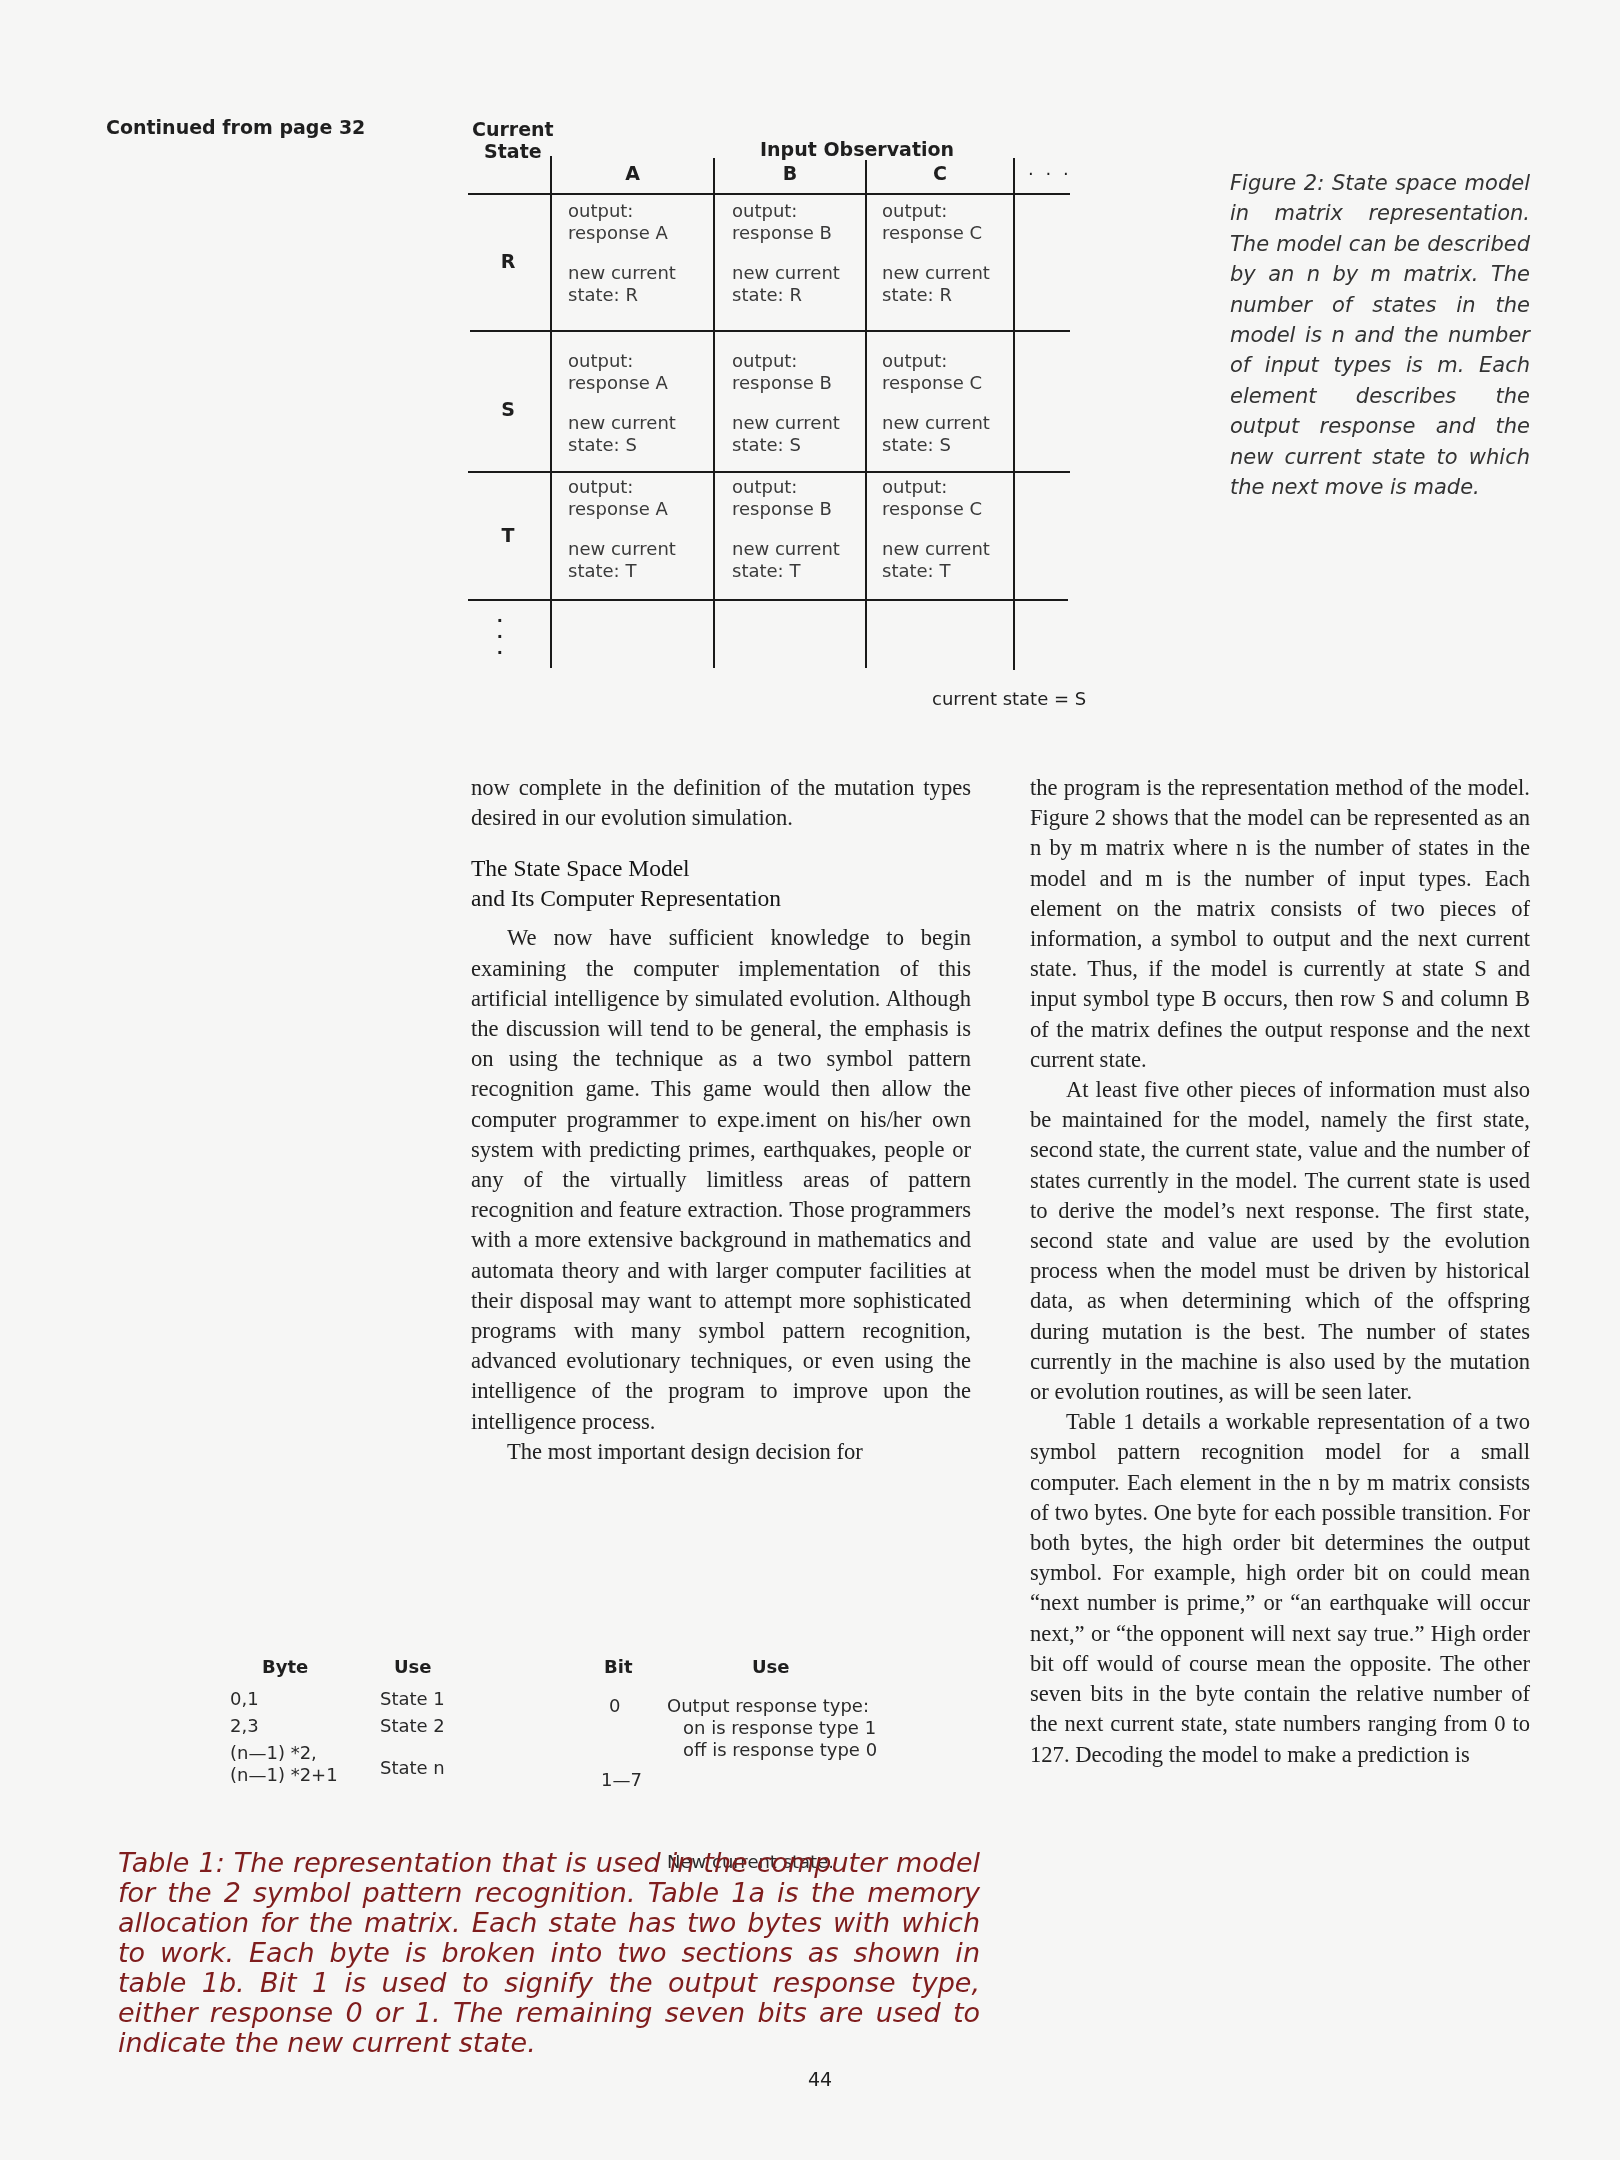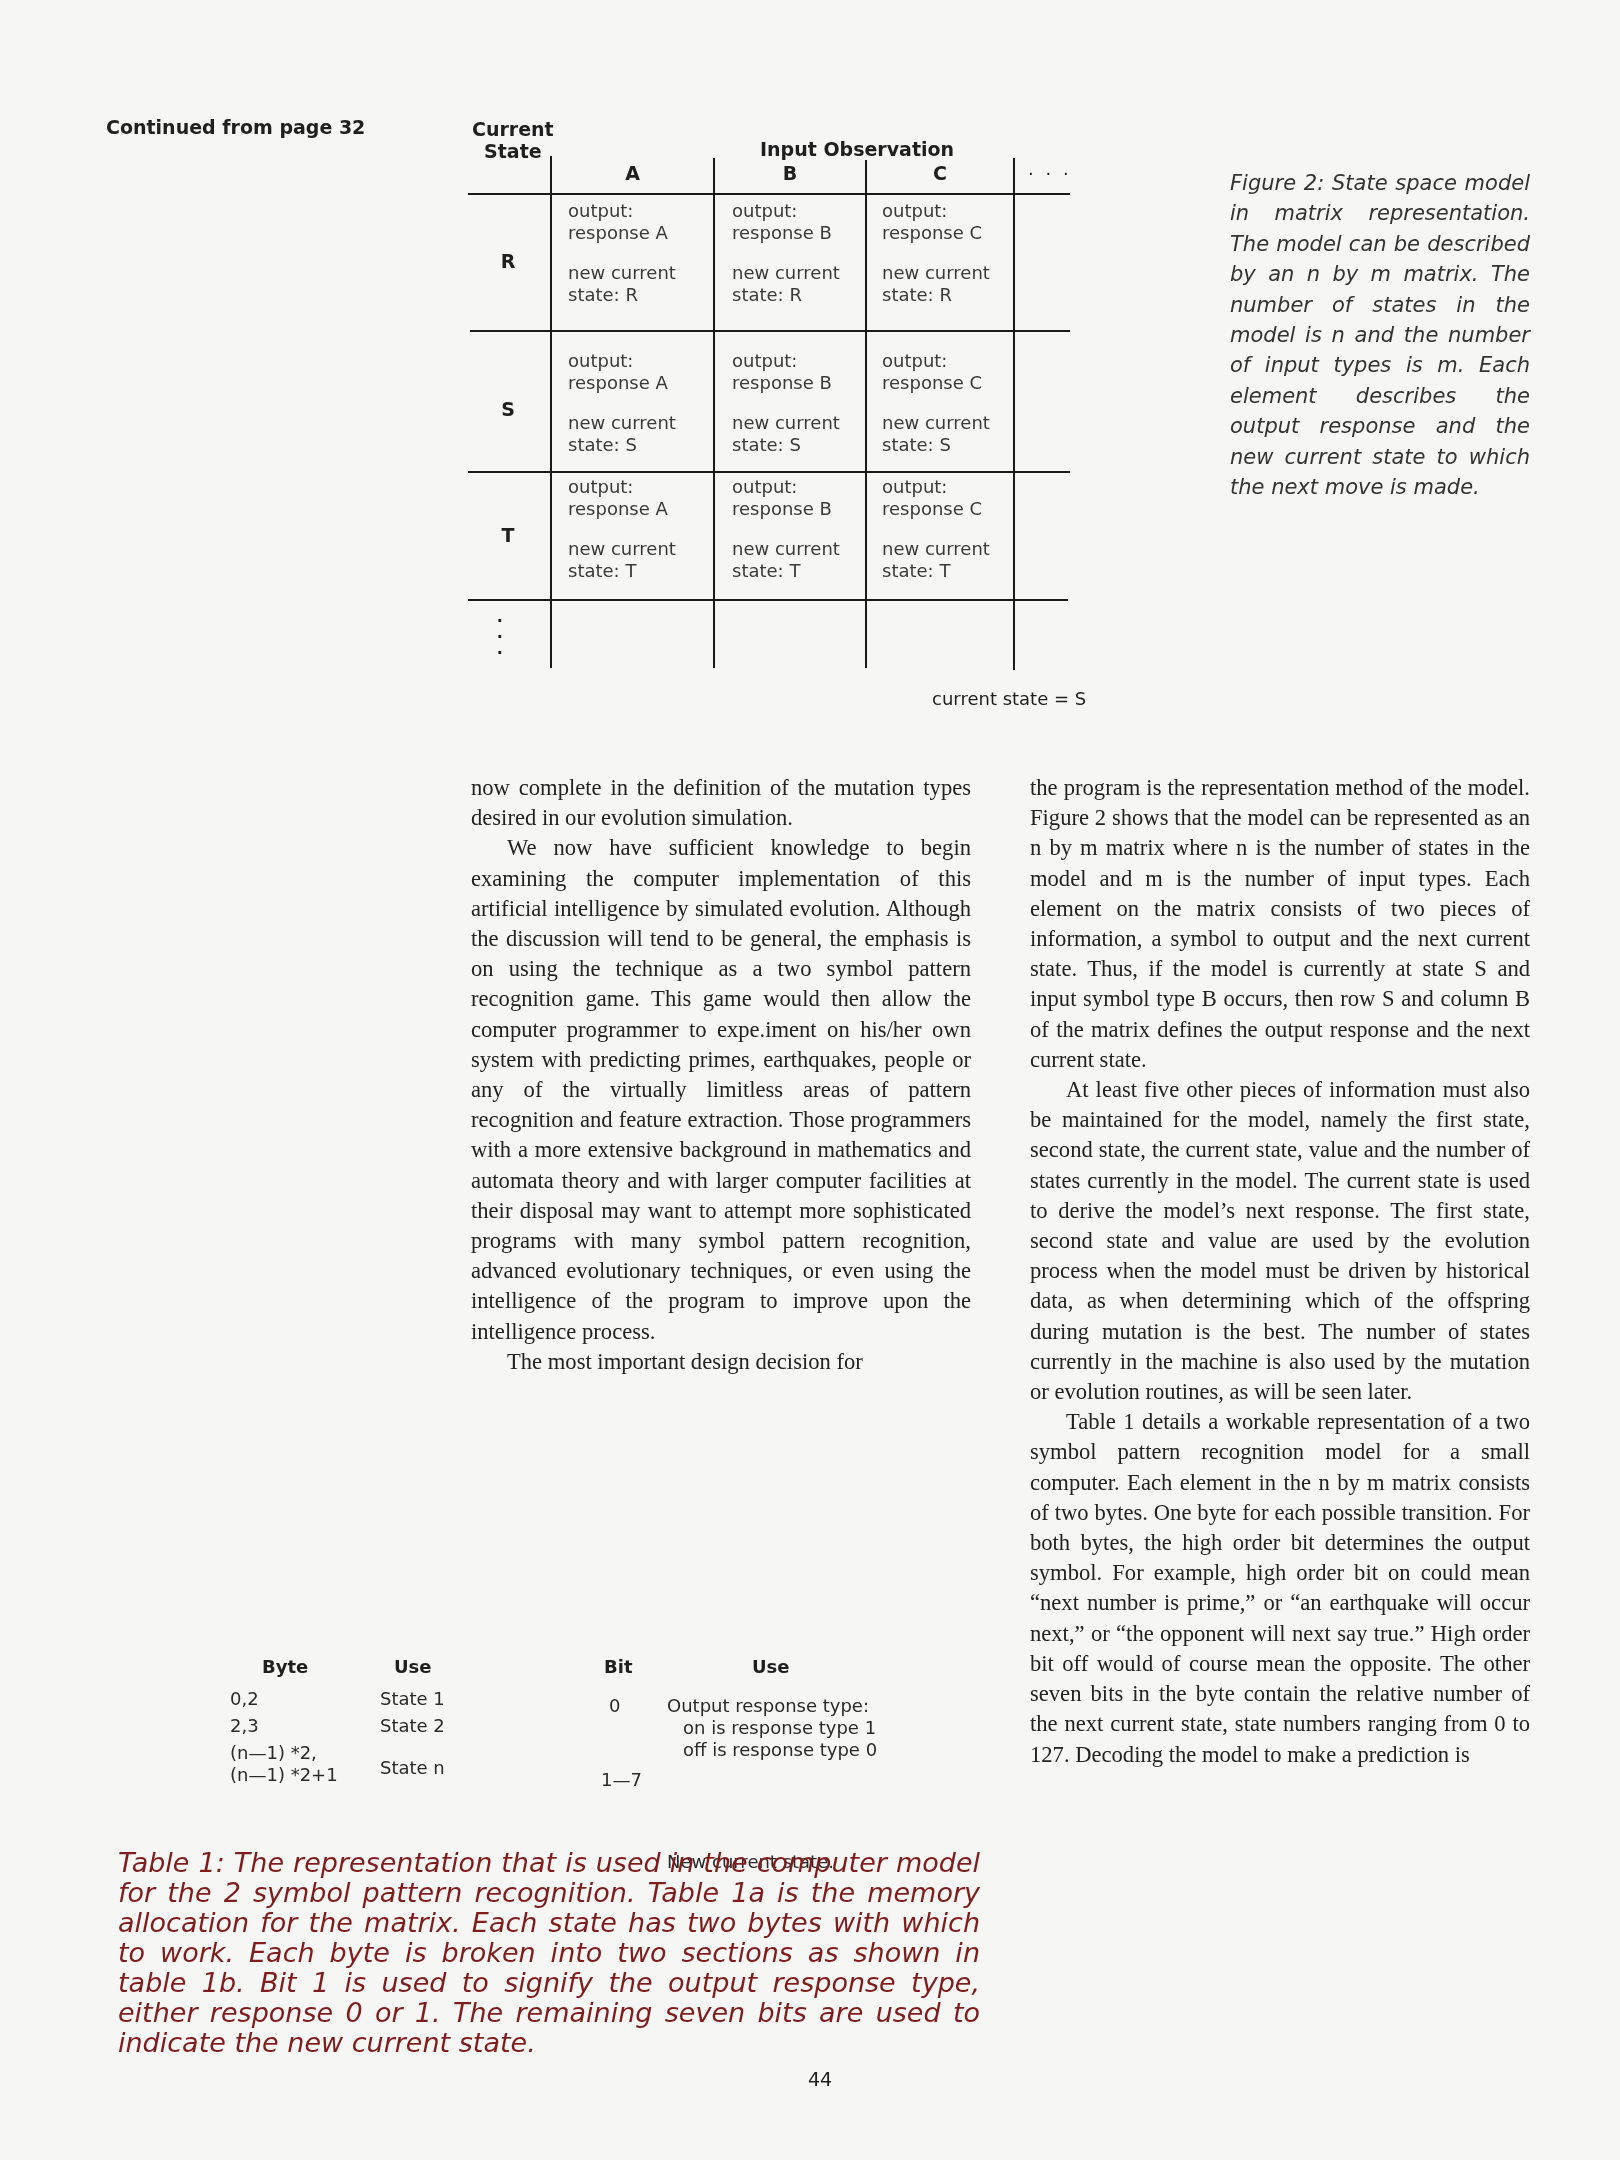--- a/index.html
+++ b/index.html
@@ -154,34 +154,38 @@
     <div>state: T</div>
   </div>
 
   <div id="current-state" class="abs sans">current state = S</div>
 </div>
 
 <div id="fig-caption" class="abs">Figure 2: State space model in matrix representation. The model can be described by an n by m matrix. The number of states in the model is n and the number of input types is m. Each element describes the output response and the new current state to which the next move is made.</div>
 
 <div id="col-left" class="col">
   <p>now complete in the definition of the mutation types desired in our evolution simulation.</p>
+  <h2 id="section-heading">
+    <span>The State Space Model</span><br>
+    <span>and Its Computer Representation</span>
+  </h2>
   <p class="indent">We now have sufficient knowledge to begin examining the computer implementation of this artificial intelligence by simulated evolution. Although the discussion will tend to be general, the emphasis is on using the technique as a two symbol pattern recognition game. This game would then allow the computer programmer to expe.iment on his/her own system with predicting primes, earthquakes, people or any of the virtually limitless areas of pattern recognition and feature extraction. Those programmers with a more extensive background in mathematics and automata theory and with larger computer facilities at their disposal may want to attempt more sophisticated programs with many symbol pattern recognition, advanced evolutionary techniques, or even using the intelligence of the program to improve upon the intelligence process.</p>
   <p class="indent">The most important design decision for</p>
 </div>
 
 <div id="col-right" class="col">
   <p>the program is the representation method of the model. Figure 2 shows that the model can be represented as an n by m matrix where n is the number of states in the model and m is the number of input types. Each element on the matrix consists of two pieces of information, a symbol to output and the next current state. Thus, if the model is currently at state S and input symbol type B occurs, then row S and column B of the matrix defines the output response and the next current state.</p>
   <p class="indent">At least five other pieces of information must also be maintained for the model, namely the first state, second state, the current state, value and the number of states currently in the model. The current state is used to derive the model’s next response. The first state, second state and value are used by the evolution process when the model must be driven by historical data, as when determining which of the offspring during mutation is the best. The number of states currently in the machine is also used by the mutation or evolution routines, as will be seen later.</p>
   <p class="indent">Table 1 details a workable representation of a two symbol pattern recognition model for a small computer. Each element in the n by m matrix consists of two bytes. One byte for each possible transition. For both bytes, the high order bit determines the output symbol. For example, high order bit on could mean “next number is prime,” or “an earthquake will occur next,” or “the opponent will next say true.” High order bit off would of course mean the opposite. The other seven bits in the byte contain the relative number of the next current state, state numbers ranging from 0 to 127. Decoding the model to make a prediction is</p>
 </div>
 
 <div class="sans">
   <div class="th sans" style="left:262px; top:1656px;">Byte</div>
   <div class="th sans" style="left:394px; top:1656px;">Use</div>
-  <div class="td sans" style="left:230px; top:1688px;">0,2</div>
+  <div class="td sans" style="left:230px; top:1688px;">0,1</div>
   <div class="td sans" style="left:380px; top:1688px;">State 1</div>
   <div class="td sans" style="left:230px; top:1715px;">2,3</div>
   <div class="td sans" style="left:380px; top:1715px;">State 2</div>
   <div class="td sans" style="left:230px; top:1742px;">
     <div>(n—1) *2,</div>
     <div>(n—1) *2+1</div>
   </div>
   <div class="td sans" style="left:380px; top:1757px;">State n</div>
 </div>
 

